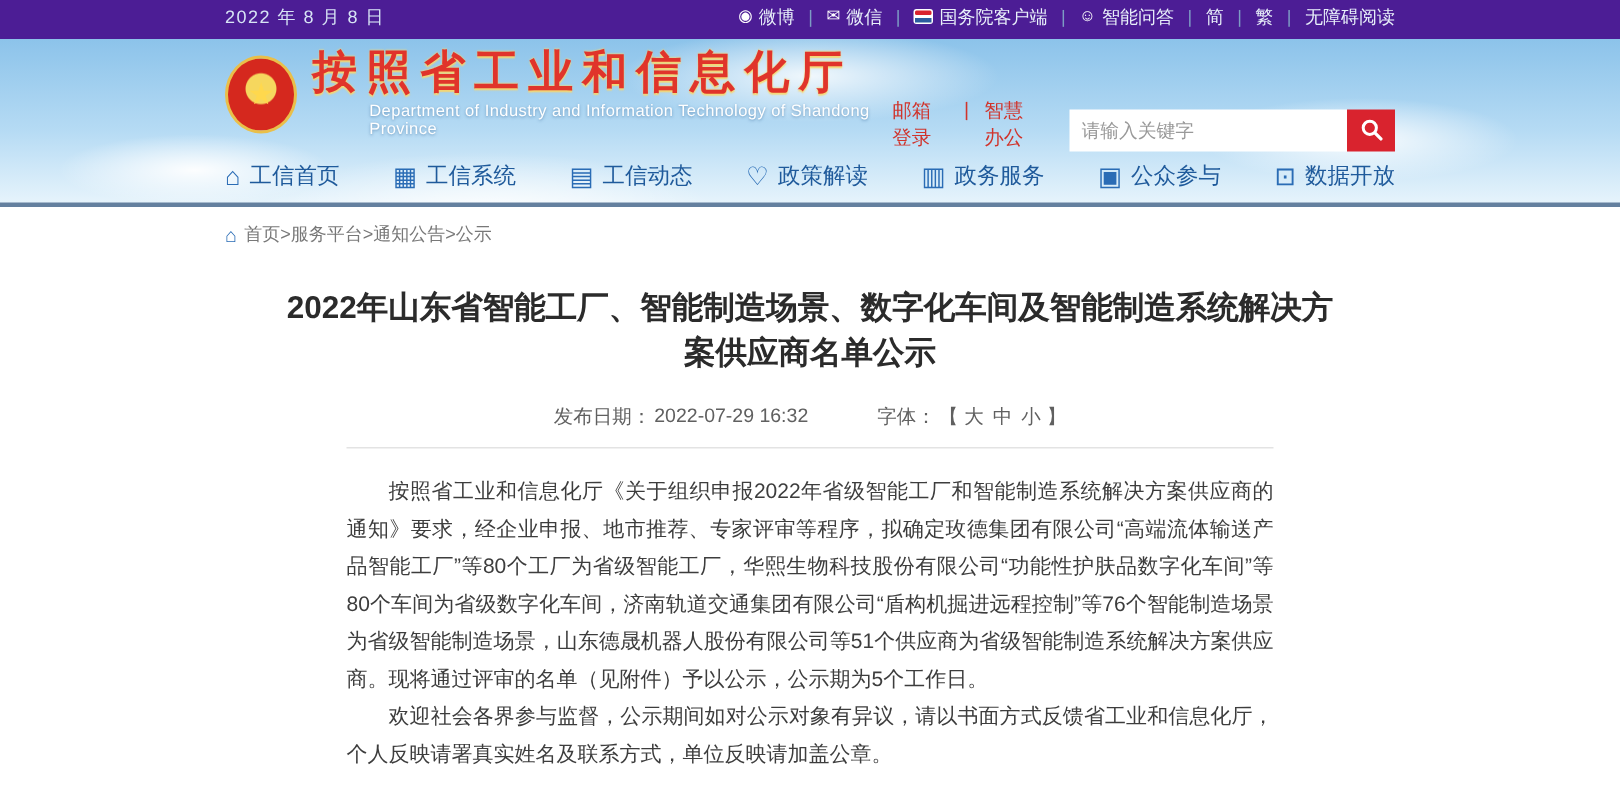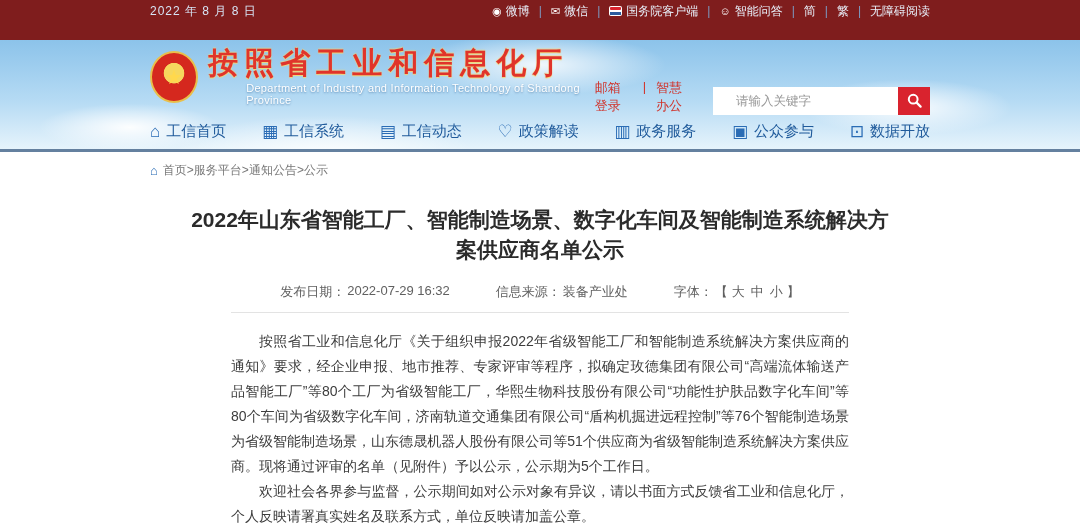--- a/index.html
+++ b/index.html
@@ -2,21 +2,21 @@
 <html><head>
 <meta charset="utf-8">
 <style>
   * { margin:0; padding:0; box-sizing:border-box; }
   html,body { width:1080px; height:523px; overflow:hidden; }
   body { font-family:"Liberation Sans","DejaVu Sans",sans-serif; background:#fff; }
 
   .wrap { width:780px; margin:0 auto; }
 
   
-  .topbar { height:40px; background:#7f1d1d; color:#d7e4f5; font-size:12px; }
+  .topbar { height:26px; background:#4c1d95; color:#d7e4f5; font-size:12px; }
   .topbar .wrap { display:flex; justify-content:space-between; align-items:center; height:22px; }
   .tb-date { letter-spacing:1px; }
   .tb-links { display:flex; align-items:center; gap:9px; }
   .tb-link { display:flex; align-items:center; gap:4px; cursor:pointer; color:#e8f0fa; }
   .tb-ico { font-size:11px; color:#fff; line-height:1; }
   .tb-sep { color:#7d9cc4; }
   .govbox { width:13px; height:10px; background:#fff; border-radius:2px; position:relative; display:inline-block; }
   .govbox::before { content:""; position:absolute; top:1px; left:1px; right:1px; height:3px; background:#d9232e; border-radius:1px; }
   .govbox::after { content:""; position:absolute; bottom:1px; left:1px; right:1px; height:3px; background:#2b5c9e; }
 
@@ -38,21 +38,21 @@
     font-size:20px; }
   .site-name { font-size:30px; font-weight:bold; color:#e0342b; letter-spacing:6px; line-height:1.05;
     text-shadow:0 1px 1px rgba(249,214,107,.95), 0 -1px 1px rgba(249,214,107,.6); }
   .site-name-en { font-size:11px; color:#fff; margin-top:3px; letter-spacing:.3px;
     text-shadow:0 1px 2px rgba(40,90,140,.55);margin-left:38px; }
   .hdr-right { display:flex; flex-direction:row; align-items:flex-end; gap:19px;margin-top:40px; }
   .quick { display:flex; gap:10px; font-size:13px; color:#d0342c; }
   .quick span[data-interactable="true"] { cursor:pointer; }
   .q-sep { color:#d0342c; }
   .searchbar { display:flex; }
-  .searchbar input { width:185px; height:28px; border:none; outline:none; padding:0 23px;
+  .searchbar input { width:185px; height:28px; border:none; outline:none; padding:0 8px;
     font-size:12.5px; color:#555; background:#fff; }
   .searchbar input::placeholder { color:#999; }
   .search-btn { width:32px; height:28px; background:#d9232e; border:none; cursor:pointer;
     display:flex; align-items:center; justify-content:center; }
 
   
   .navbar { height:39px; border-bottom:3px solid #64809f; }
   .navbar .wrap { display:flex; justify-content:space-between; align-items:center; height:36px; }
   .nav-item { display:flex; align-items:center; gap:6px; cursor:pointer; }
   .nav-ico { font-size:17px; color:#2a6cb5; line-height:1; }
@@ -188,24 +188,20 @@
   </div>
 
   <h1 class="article-title" data-interactable="false">2022年山东省智能工厂、智能制造场景、数字化车间及智能制造系统解决方案供应商名单公示</h1>
 
   <div class="meta" data-interactable="false">
     <div class="m-item" data-interactable="false">
       <span data-interactable="false">发布日期：</span>
       <span data-interactable="false">2022-07-29 16:32</span>
     </div>
     <div class="m-item" data-interactable="false">
-      <span data-interactable="false">信息来源：</span>
-      <span data-interactable="false">装备产业处</span>
-    </div>
-    <div class="m-item" data-interactable="false">
       <span data-interactable="false">字体：</span>
       <span data-interactable="false">【</span>
       <span class="font-size-opt" data-interactable="true">大</span>
       <span class="font-size-opt" data-interactable="true">中</span>
       <span class="font-size-opt" data-interactable="true">小</span>
       <span data-interactable="false">】</span>
     </div>
   </div>
 
   <div class="divider" data-interactable="false"></div>

